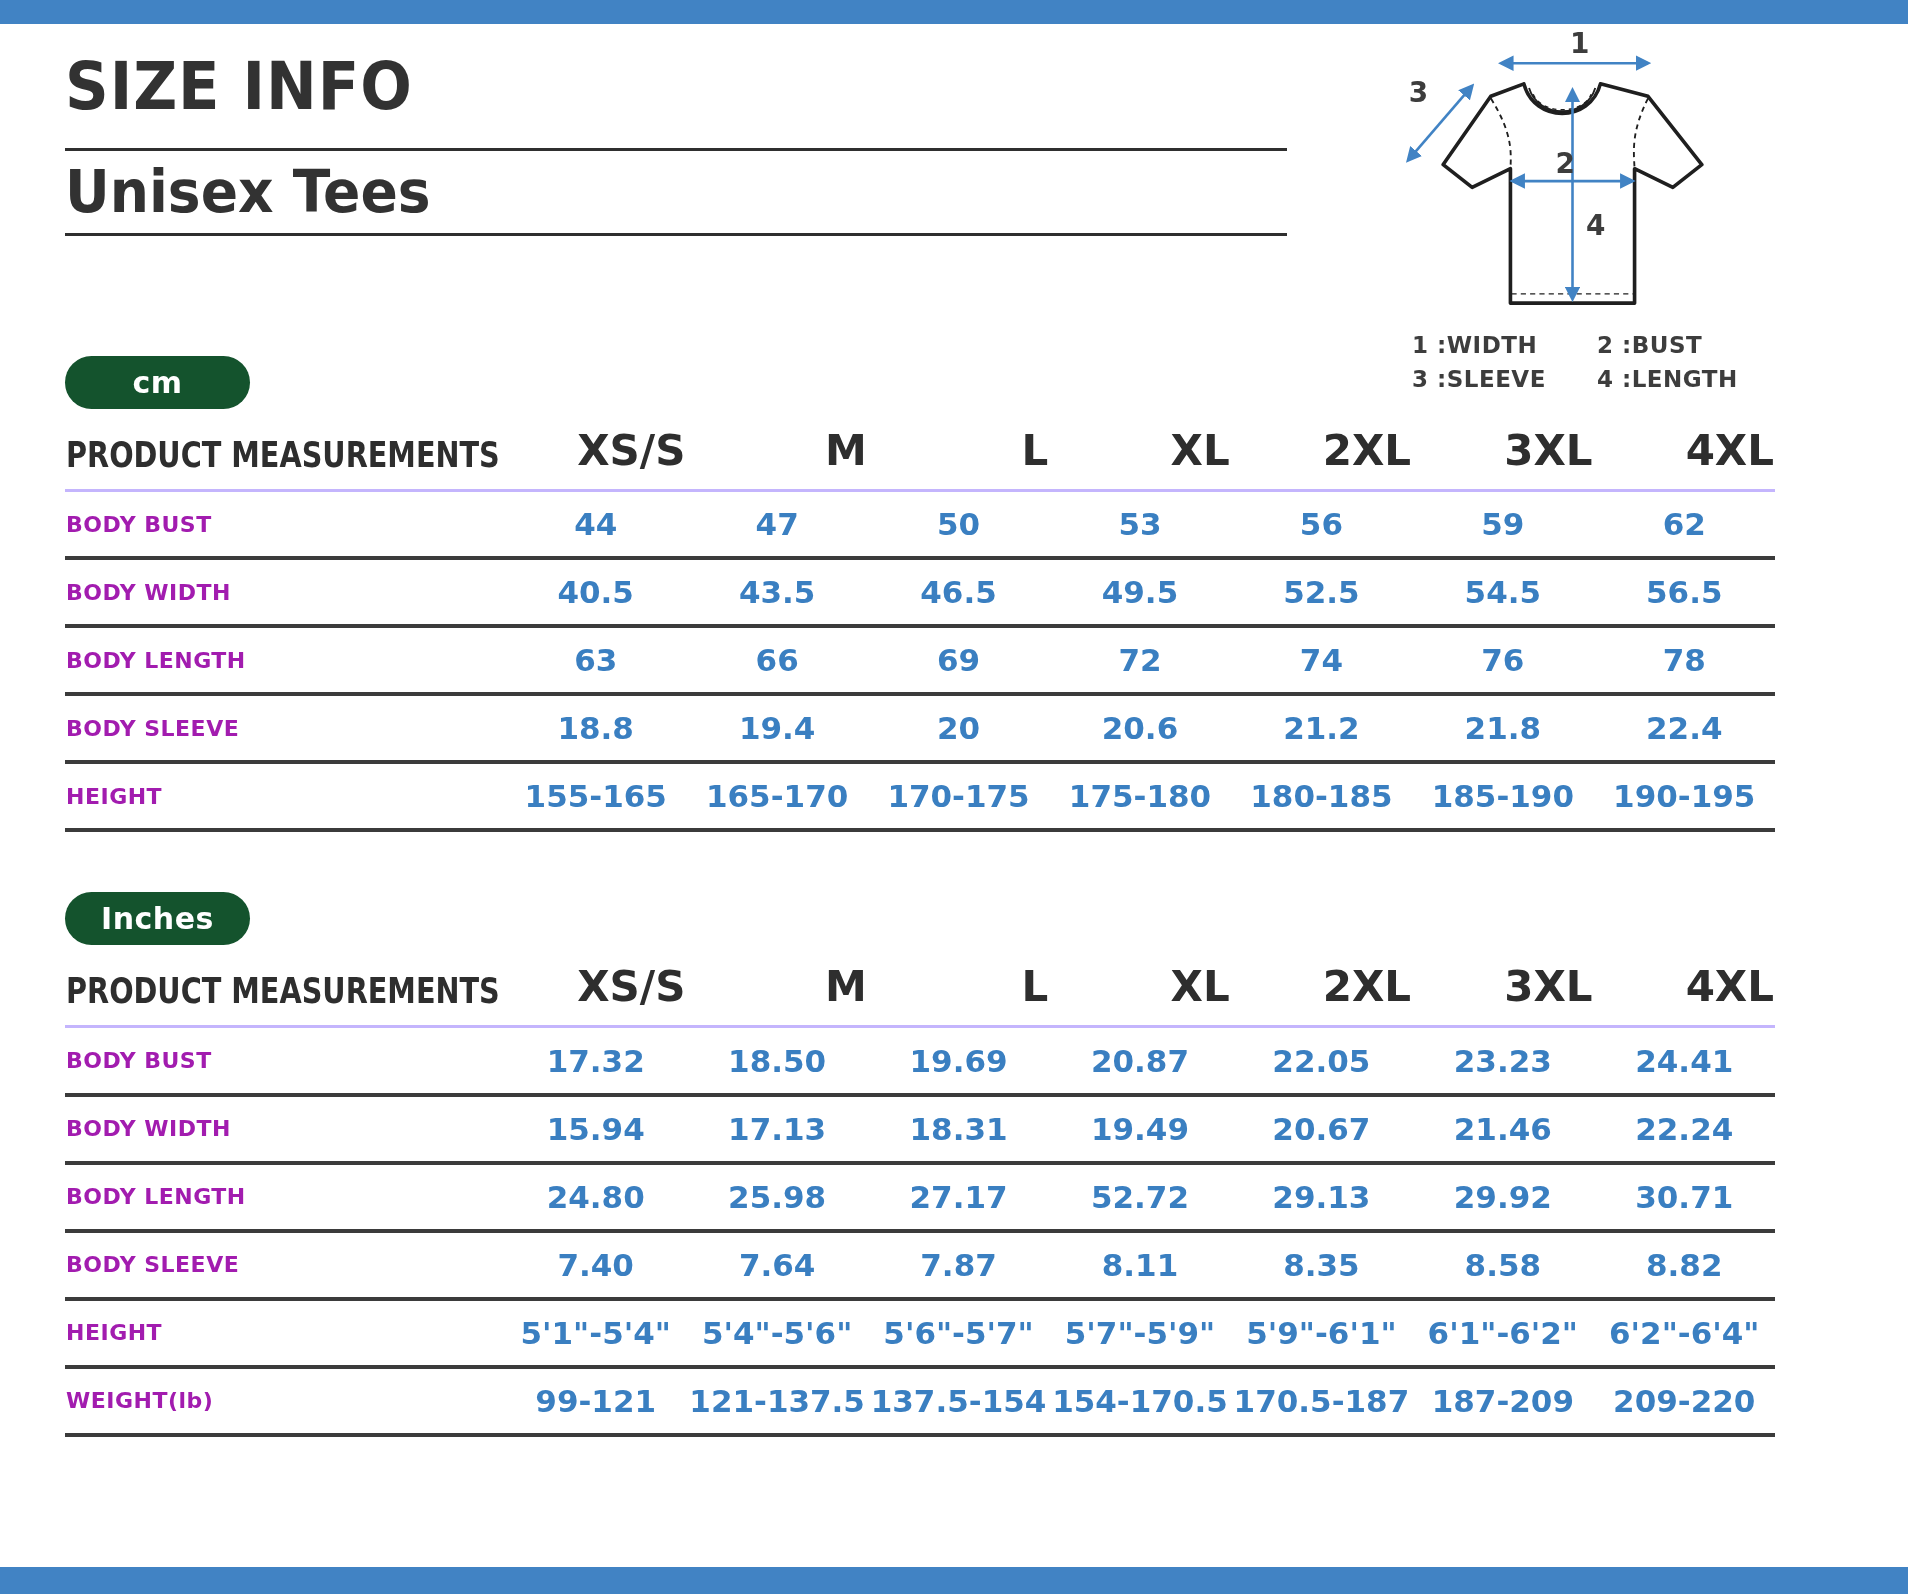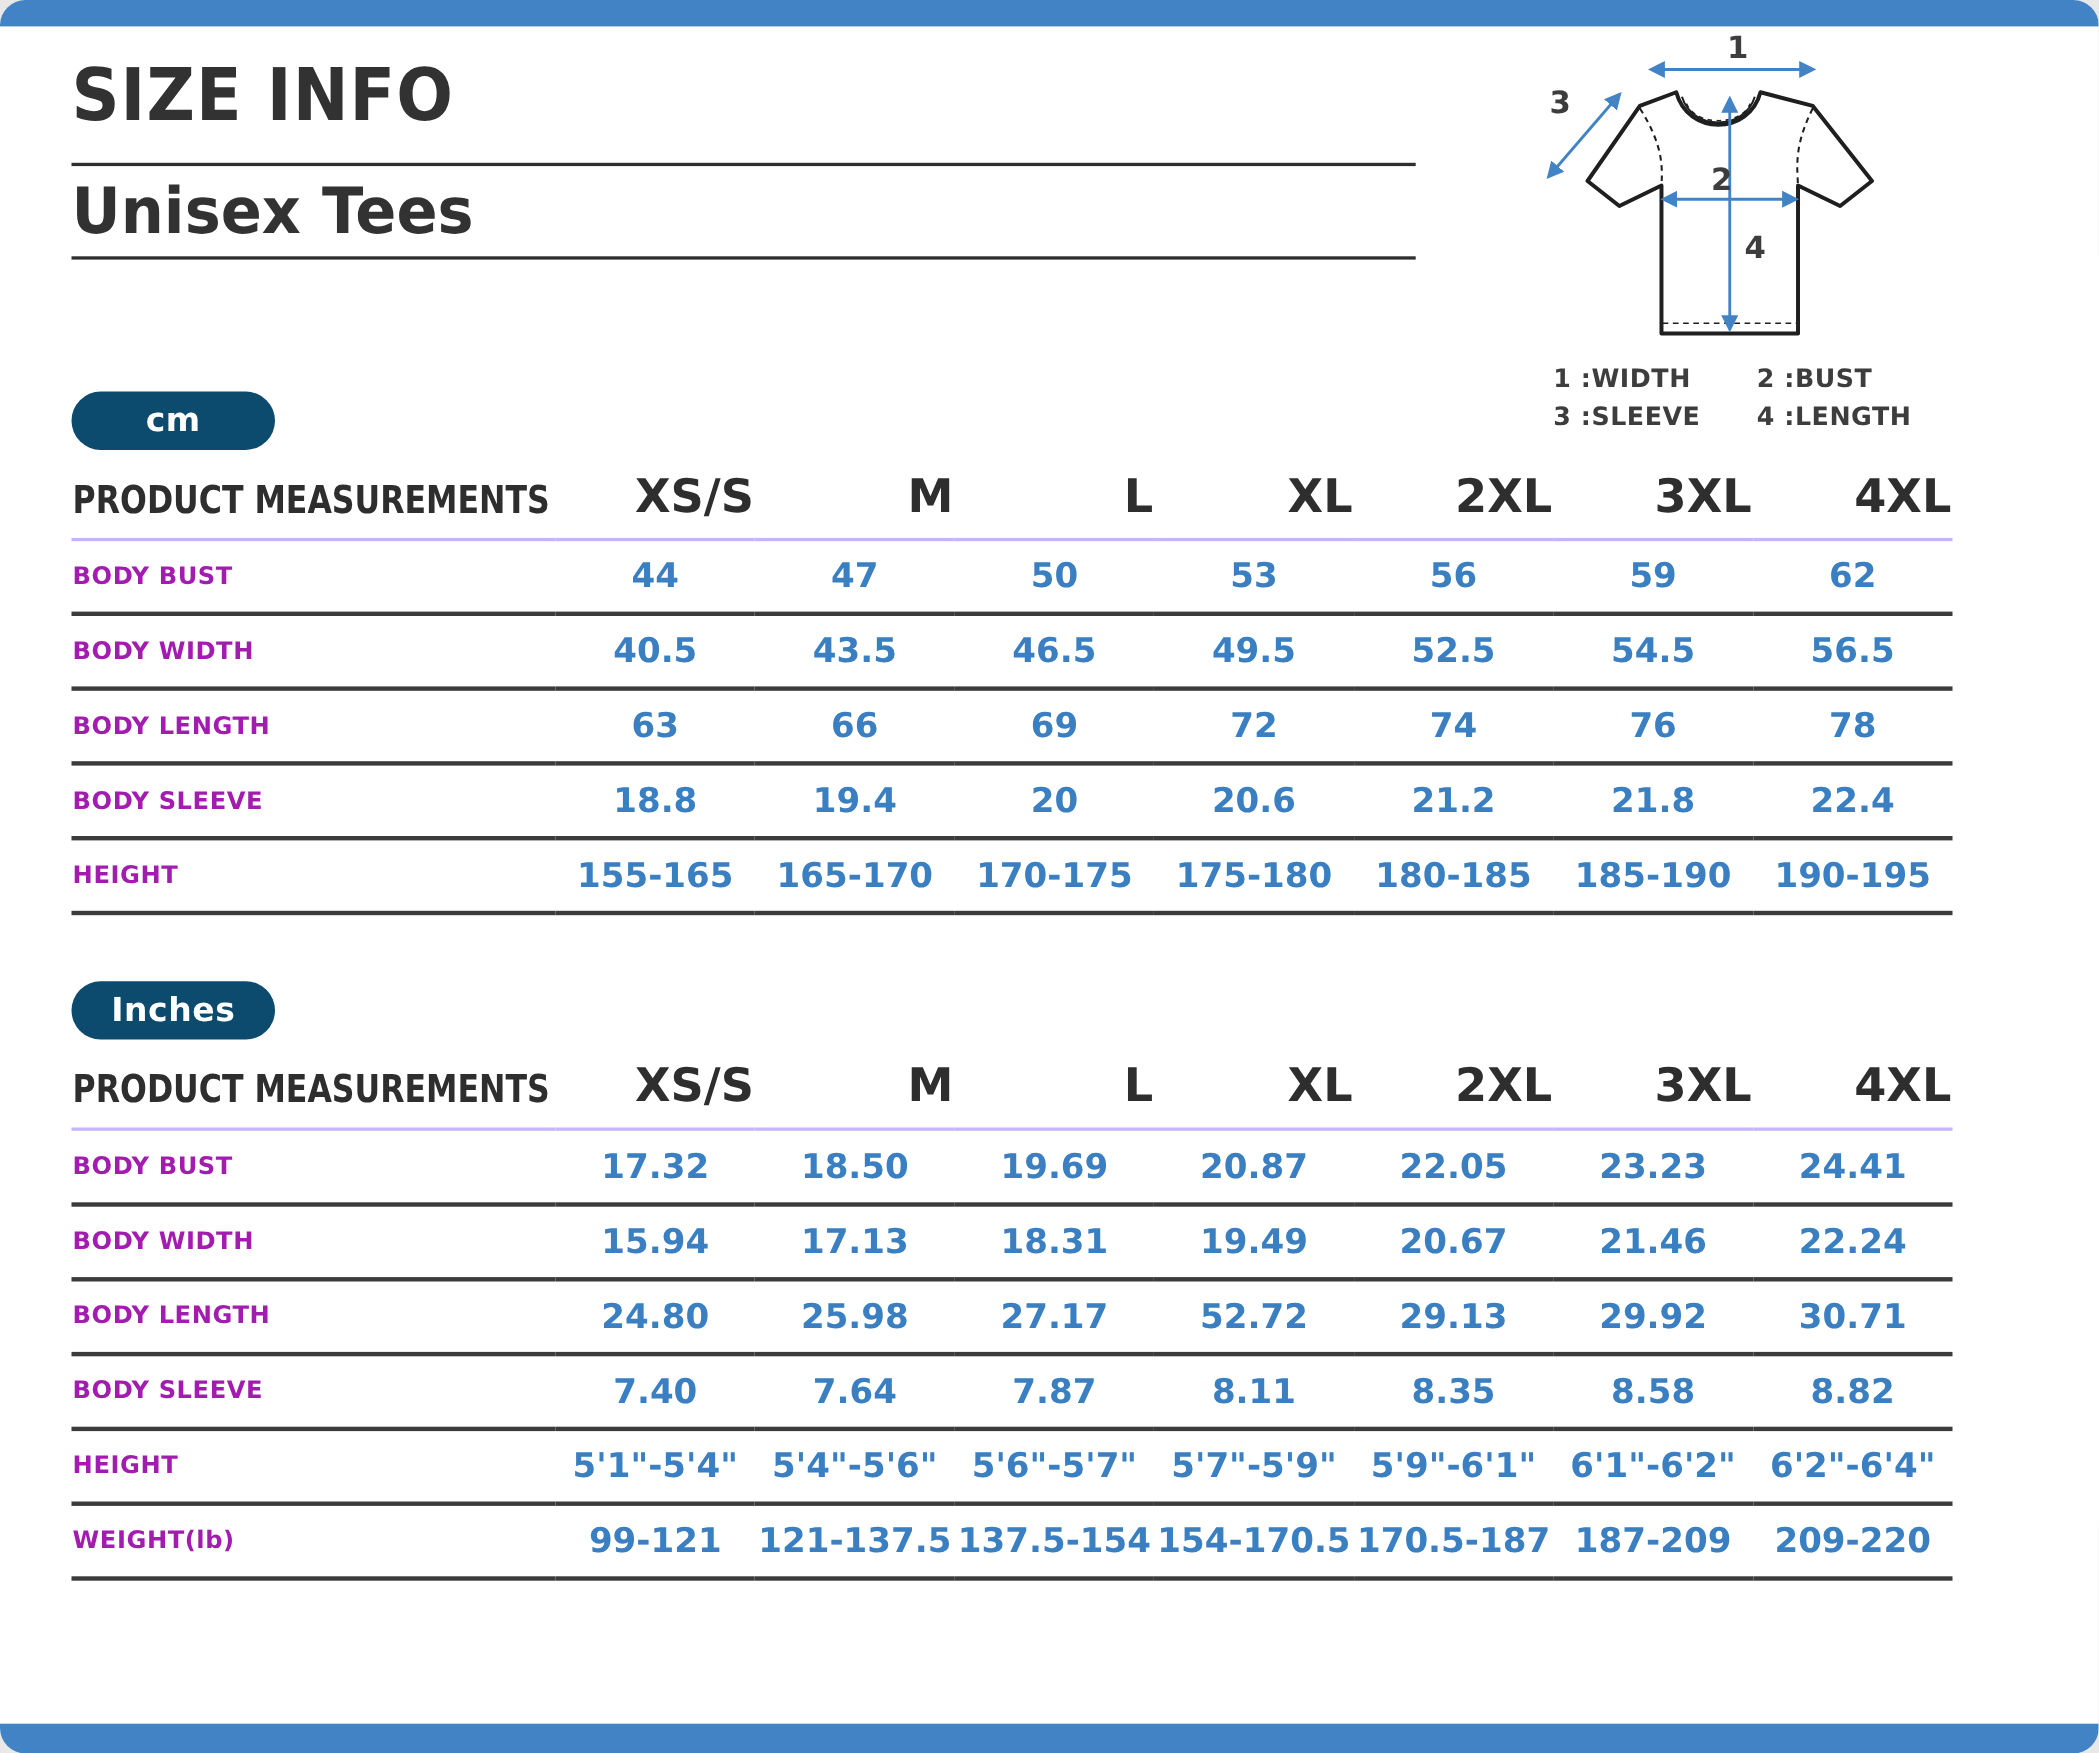--- a/index.html
+++ b/index.html
@@ -1,18 +1,18 @@
 <!DOCTYPE html>
 <html><head>
 <meta charset="utf-8">
 <style>
   html,body{margin:0;padding:0;background:#e8e8e8;}
   .page{
     position:relative;width:1908px;height:1594px;background:#ffffff;overflow:hidden;
-    font-family:"DejaVu Sans","Liberation Sans",sans-serif;color:#333;border-radius:23px;
+    font-family:"DejaVu Sans","Liberation Sans",sans-serif;color:#333;
   }
   .top-bar{position:absolute;top:0;left:0;width:100%;height:24px;background:#4183c4;}
   .bottom-bar{position:absolute;bottom:0;left:0;width:100%;height:27px;background:#4183c4;}
 
   .header{position:relative;padding:54px 0 0 65px;}
   .page-title{
     margin:0;font-size:66px;font-weight:900;color:#323232;letter-spacing:1px;line-height:1;
     transform:scaleX(.92);transform-origin:left center;white-space:nowrap;
   }
   .rule{width:1222px;height:3px;background:#2f2f2f;}
@@ -27,21 +27,21 @@
   .diagram svg{display:block;}
   .legend{
     display:grid;grid-template-columns:185px auto;row-gap:8px;margin-top:4px;padding-left:12px;
     font-size:23px;font-weight:bold;color:#3d3d3d;letter-spacing:.5px;white-space:nowrap;
   }
 
   .unit-section{margin-left:65px;}
   .section-0{margin-top:120px;}
   .section-1{margin-top:60px;}
   .badge{
-    display:inline-block;width:185px;padding:9px 0;background:#0c4a6e;border-radius:28px;
+    display:inline-block;width:185px;padding:9px 0;background:#14532d;border-radius:28px;
     color:#ffffff;font-size:30px;font-weight:bold;text-align:center;letter-spacing:.5px;
   }
   table.size-table{
     border-collapse:collapse;width:1710px;table-layout:fixed;margin-top:16px;
   }
   thead tr{border-bottom:3px solid #c4b5fd;}
   thead th{vertical-align:bottom;padding-bottom:14px;height:48px;}
   th.measure{width:438px;text-align:left;}
   th.measure .cond{
     display:inline-block;font-size:35px;font-weight:900;color:#2e2e2e;white-space:nowrap;

